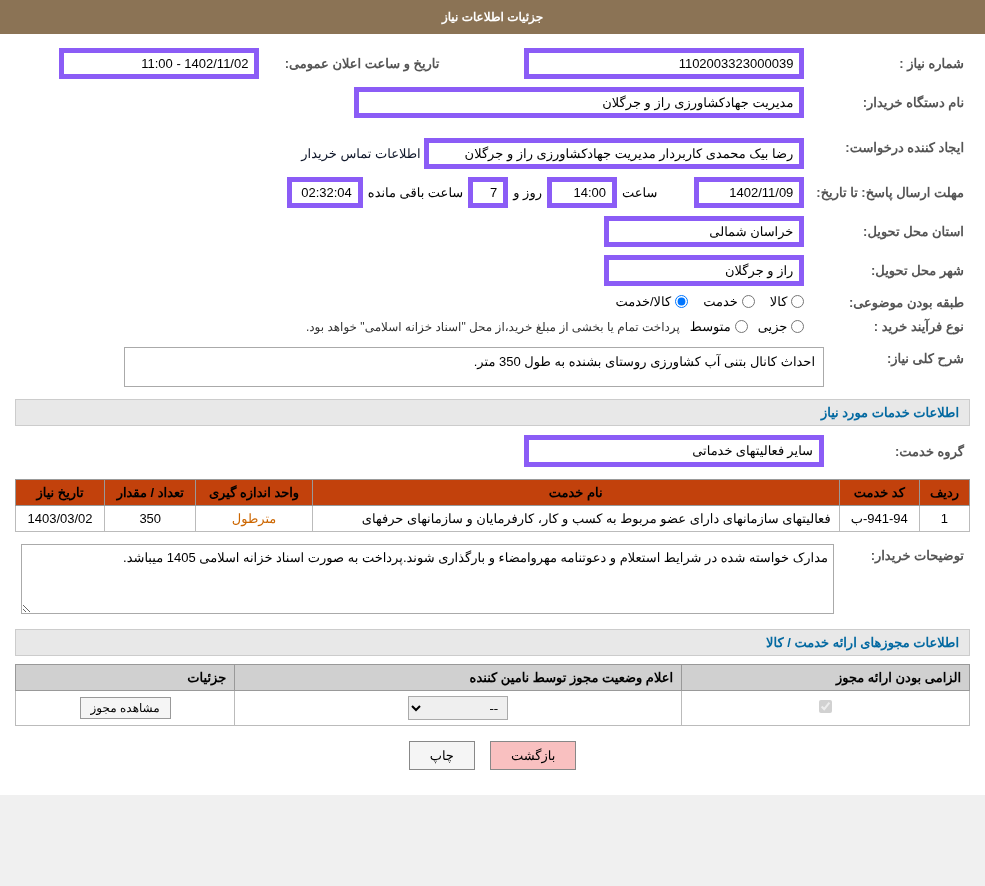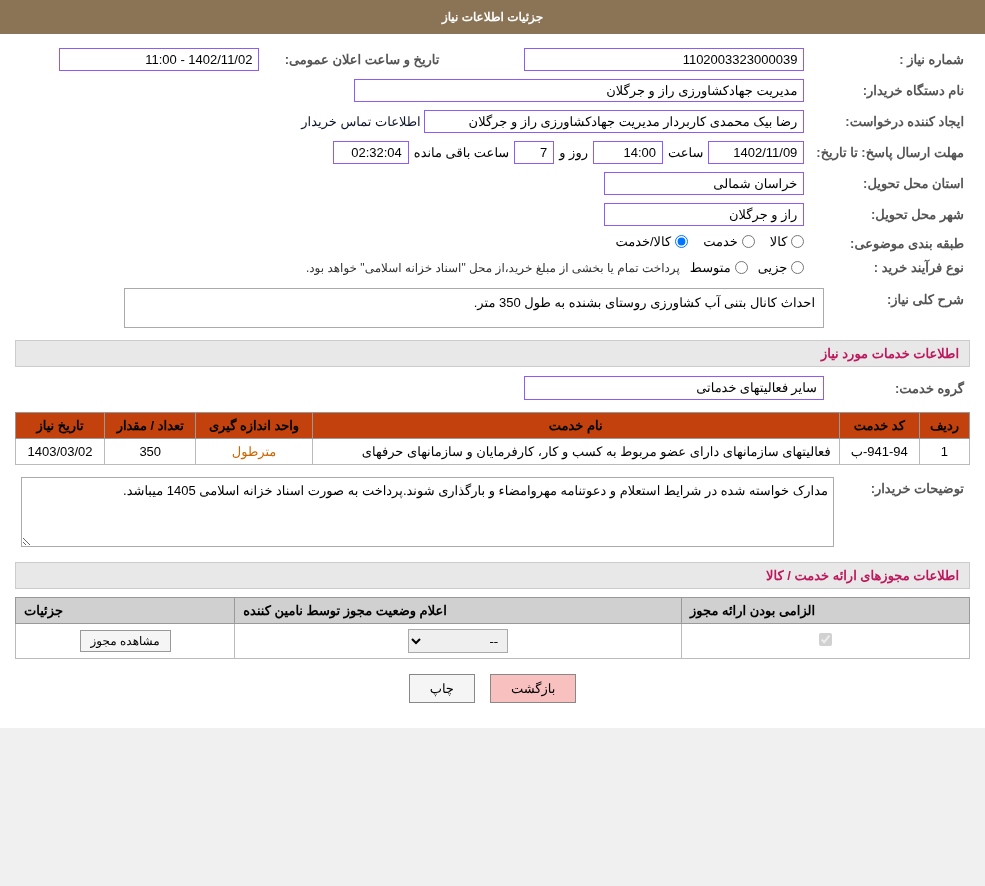--- a/index.html
+++ b/index.html
@@ -24,21 +24,21 @@
     }
     .main-content {
       padding: 10px 15px;
     }
     .section-title {
       background: #e8e8e8;
       border: 1px solid #ccc;
       padding: 5px 10px;
       margin: 8px 0 5px 0;
       font-weight: bold;
-      color: #be185d;
+      color: #0369a1;
     }
     .info-table {
       width: 100%;
       border-collapse: collapse;
       margin-bottom: 5px;
     }
     .info-table td {
       padding: 4px 6px;
       vertical-align: middle;
     }
@@ -46,40 +46,41 @@
       color: #555;
       font-weight: bold;
       white-space: nowrap;
       text-align: right;
       width: 140px;
     }
     .value-cell {
       text-align: right;
     }
     .input-box {
-      border: 1px solid #8b5cf6;
+      border: 5px solid #8b5cf6;
       background: #fff;
       padding: 3px 6px;
       display: inline-block;
       min-height: 22px;
     }
     .input-wide { width: 280px; }
     .link-blue { color: #0f172a; text-decoration: none; cursor: pointer; }
     .date-time-row {
       display: flex;
       align-items: center;
       gap: 5px;
     }
     .radio-group {
       display: inline-flex;
       gap: 15px;
       align-items: center;
     }
     .radio-item {
       display: flex;
+      align-items: center;
       gap: 4px;
     }
     .type-note {
       font-size: 12px;
       color: #333;
     }
     .services-table {
       width: 100%;
       border-collapse: collapse;
       margin: 8px 0;
@@ -109,21 +110,21 @@
     }
     .license-table {
       width: 100%;
       border-collapse: collapse;
       margin: 8px 0;
     }
     .license-table th {
       background: #d0d0d0;
       border: 1px solid #999;
       padding: 5px 8px;
-      text-align: left;
+      text-align: right;
     }
     .license-table td {
       border: 1px solid #bbb;
       padding: 5px 8px;
       text-align: center;
     }
     .btn-row {
       display: flex;
       justify-content: center;
       gap: 15px;
@@ -193,29 +194,29 @@
       </tr>
       <tr>
         <td class="label-cell">نام دستگاه خریدار:</td>
         <td colspan="4" class="value-cell">
           <span class="input-box" style="width:450px;">مدیریت جهادکشاورزی راز و جرگلان</span>
         </td>
       </tr>
       <tr>
         <td class="label-cell">ایجاد کننده درخواست:</td>
         <td colspan="4" class="value-cell">
-          <span class="input-box" style="width:380px;">رضا  بیک محمدی کاربردار مدیریت جهادکشاورزی راز و جرگلان</span>
+          <span class="input-box" style="width:380px;margin-top:12px;">رضا  بیک محمدی کاربردار مدیریت جهادکشاورزی راز و جرگلان</span>
           <a class="link-blue" href="#">اطلاعات تماس خریدار</a>
         </td>
       </tr>
       <tr>
         <td class="label-cell">مهلت ارسال پاسخ: تا تاریخ:</td>
         <td colspan="4" class="value-cell">
           <div class="date-time-row">
-            <span class="input-box" style="width:96px;">1402/11/09</span>
+            <span class="input-box" style="width:110px;margin-left:32px;">1402/11/09</span>
             <span>ساعت</span>
             <span class="input-box" style="width:70px;">14:00</span>
             <span>روز و</span>
             <span class="input-box" style="width:40px;">7</span>
             <span>ساعت باقی مانده</span>
             <span class="input-box" style="width:76px;">02:32:04</span>
           </div>
         </td>
       </tr>
       <tr>
@@ -224,21 +225,21 @@
           <span class="input-box" style="width:200px;">خراسان شمالی</span>
         </td>
       </tr>
       <tr>
         <td class="label-cell">شهر محل تحویل:</td>
         <td colspan="4" class="value-cell">
           <span class="input-box" style="width:200px;">راز و جرگلان</span>
         </td>
       </tr>
       <tr>
-        <td class="label-cell">طبقه بندی موضوعی:</td>
+        <td class="label-cell">طبقه بودن موضوعی:</td>
         <td colspan="4" class="value-cell">
           <div class="radio-group">
             <div class="radio-item">
               <input type="radio" name="category" style=""> 
                   <span>کالا</span>
             </div>
             <div class="radio-item">
               <input type="radio" name="category" style=""> 
                   <span>خدمت</span>
             </div>

